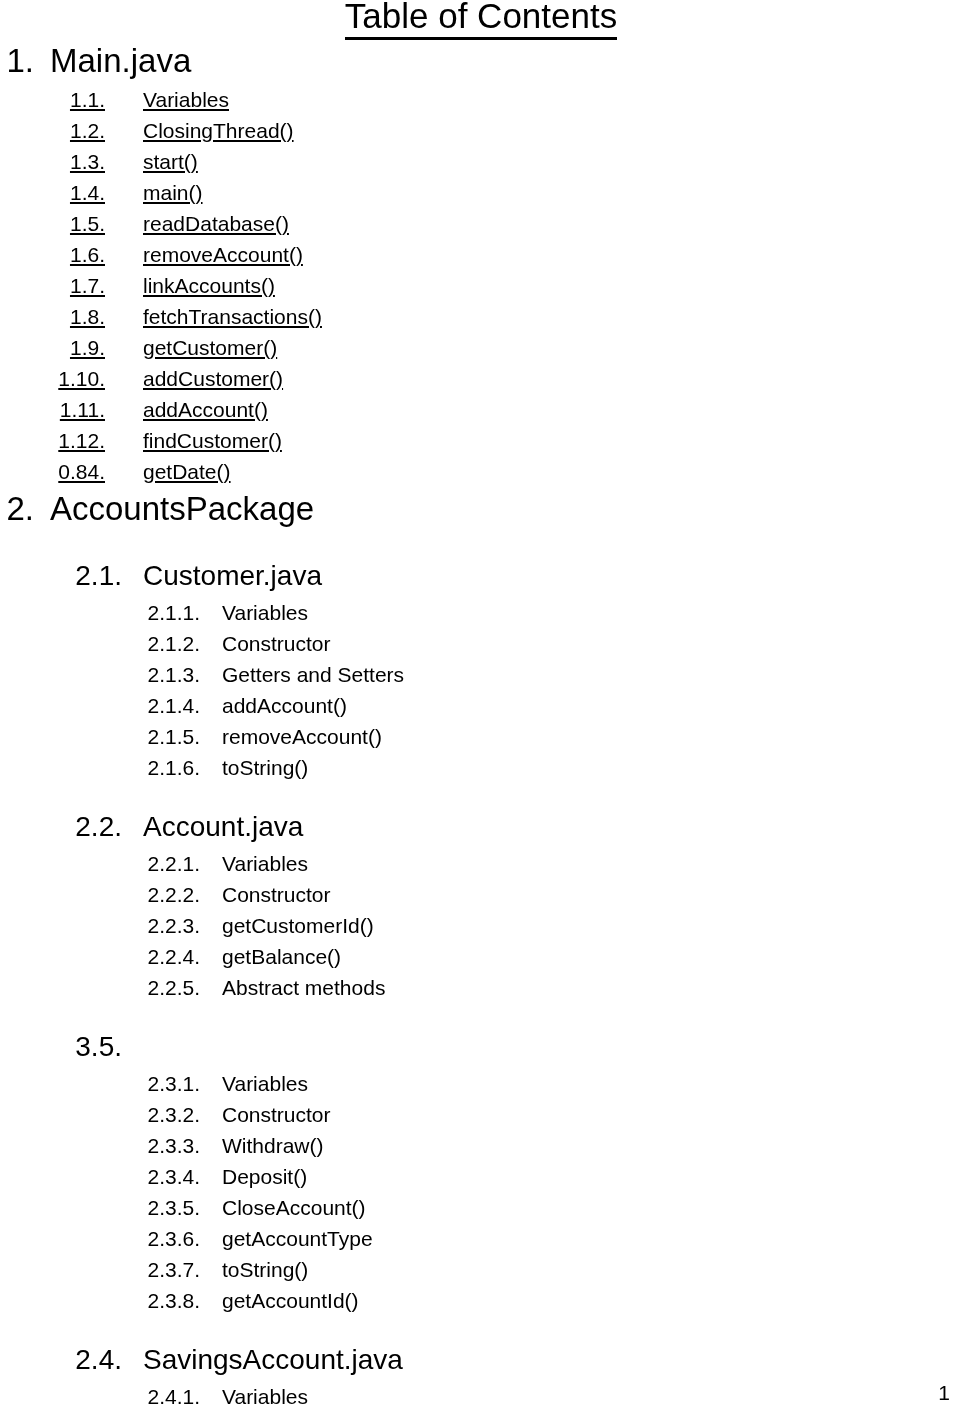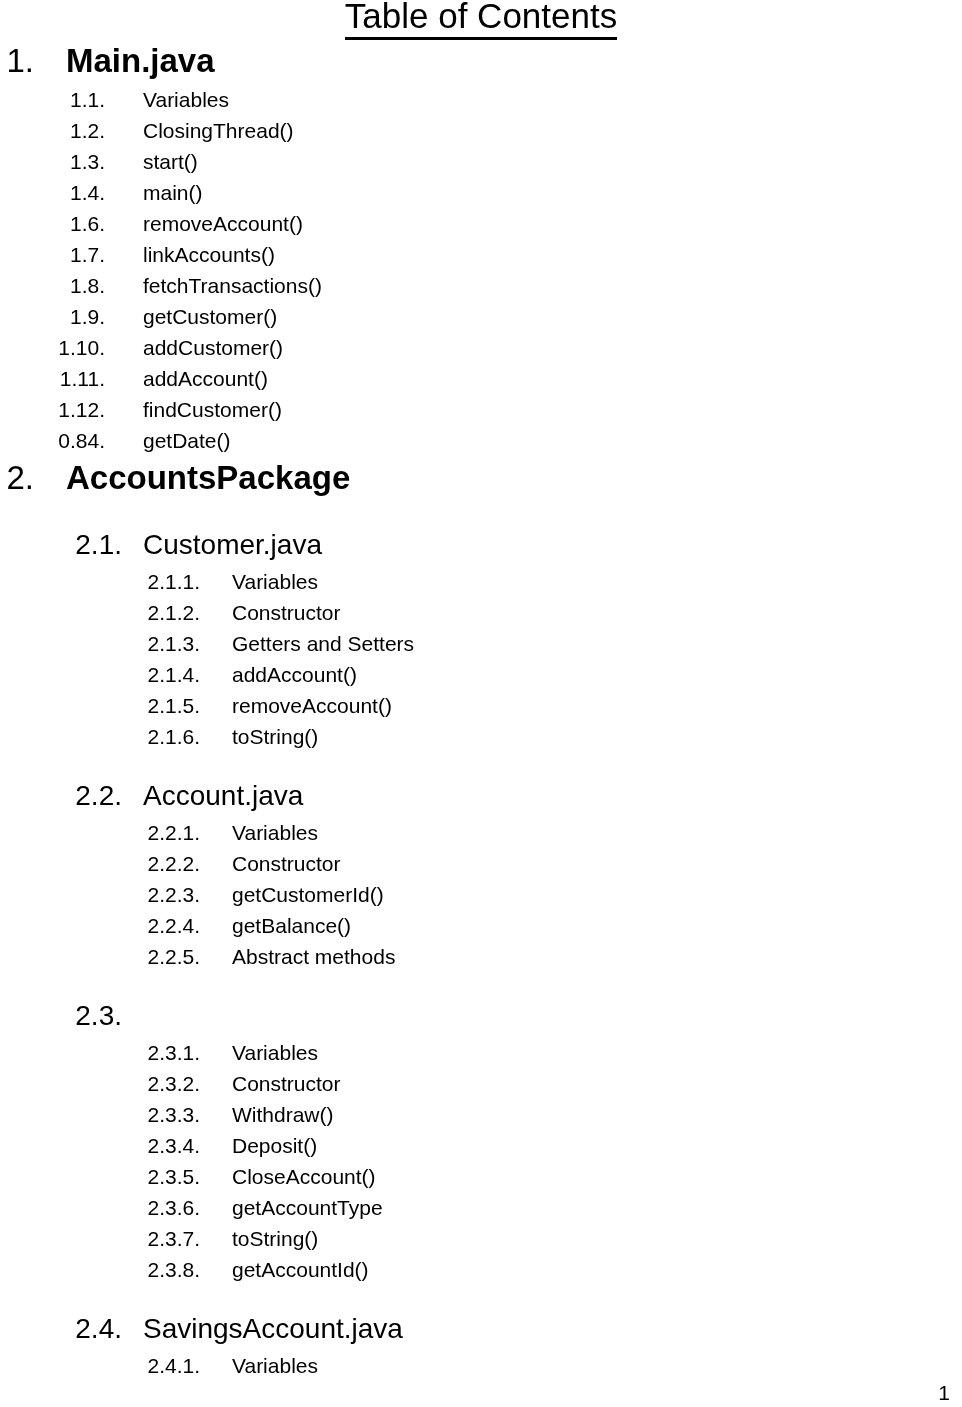--- a/index.html
+++ b/index.html
@@ -68,29 +68,29 @@
   .lvl1 {
     height: 45px;
     font-size: 33px;
     line-height: 42px;
   }
   .lvl1 .num {
     width: 30px;
     margin-left: 4px;
   }
   .lvl1 .label {
-    margin-left: 32px;
-    font-weight: bold;
+    margin-left: 16px;
   }
 
   
   .lvl2s {
     height: 31px;
     font-size: 21px;
     line-height: 30px;
+    text-decoration: underline;
   }
   .lvl2s .num {
     width: 70px;
     margin-left: 35px;
   }
   .lvl2s .label {
     margin-left: 38px;
   }
 
   
@@ -106,21 +106,20 @@
   }
   .lvl2h .label {
     margin-left: 21px;
   }
 
   
   .lvl3 {
     height: 31px;
     font-size: 21px;
     line-height: 30px;
-    gap: 10px;
   }
   .lvl3 .num {
     width: 78px;
     margin-left: 122px;
   }
   .lvl3 .label {
     margin-left: 22px;
   }
 
   
@@ -156,20 +155,24 @@
       </div>
       <div class="row lvl2s">
         <span class="num">1.3.</span>
         <span class="label">start()</span>
       </div>
       <div class="row lvl2s">
         <span class="num">1.4.</span>
         <span class="label">main()</span>
       </div>
       <div class="row lvl2s">
+        <span class="num">1.5.</span>
+        <span class="label">readDatabase()</span>
+      </div>
+      <div class="row lvl2s">
         <span class="num">1.6.</span>
         <span class="label">removeAccount()</span>
       </div>
       <div class="row lvl2s">
         <span class="num">1.7.</span>
         <span class="label">linkAccounts()</span>
       </div>
       <div class="row lvl2s">
         <span class="num">1.8.</span>
         <span class="label">fetchTransactions()</span>
@@ -244,21 +247,21 @@
       </div>
       <div class="row lvl3">
         <span class="num">2.2.4.</span>
         <span class="label">getBalance()</span>
       </div>
       <div class="row lvl3">
         <span class="num">2.2.5.</span>
         <span class="label">Abstract methods</span>
       </div>
       <div class="row lvl2h">
-        <span class="num">2.3.</span>
+        <span class="num">3.5.</span>
       </div>
       <div class="row lvl3">
         <span class="num">2.3.1.</span>
         <span class="label">Variables</span>
       </div>
       <div class="row lvl3">
         <span class="num">2.3.2.</span>
         <span class="label">Constructor</span>
       </div>
       <div class="row lvl3">

